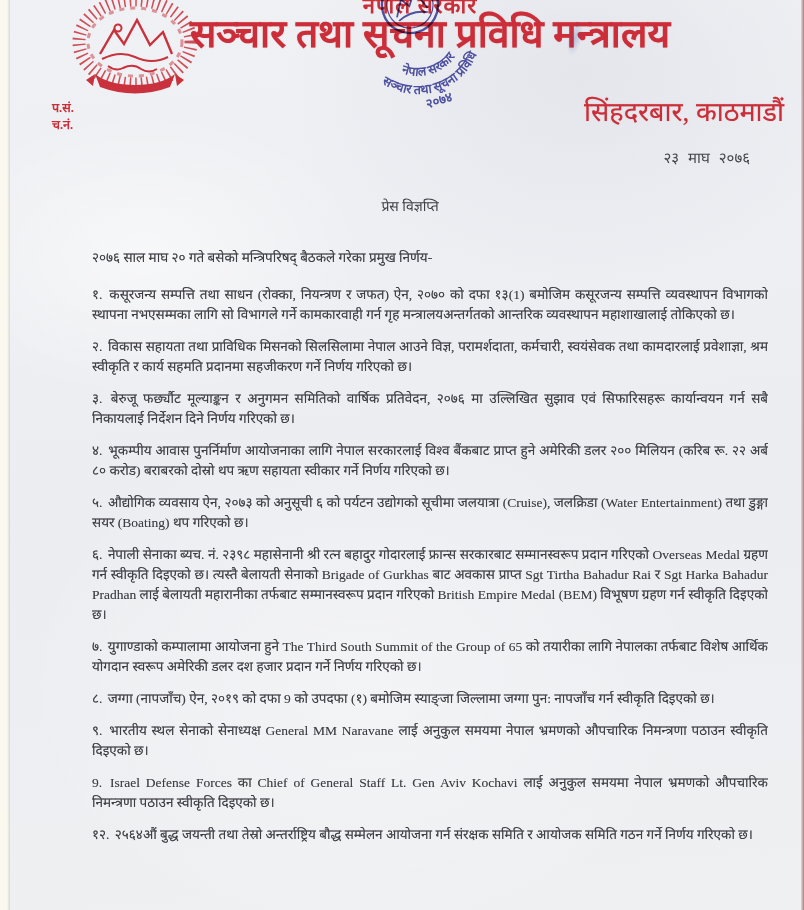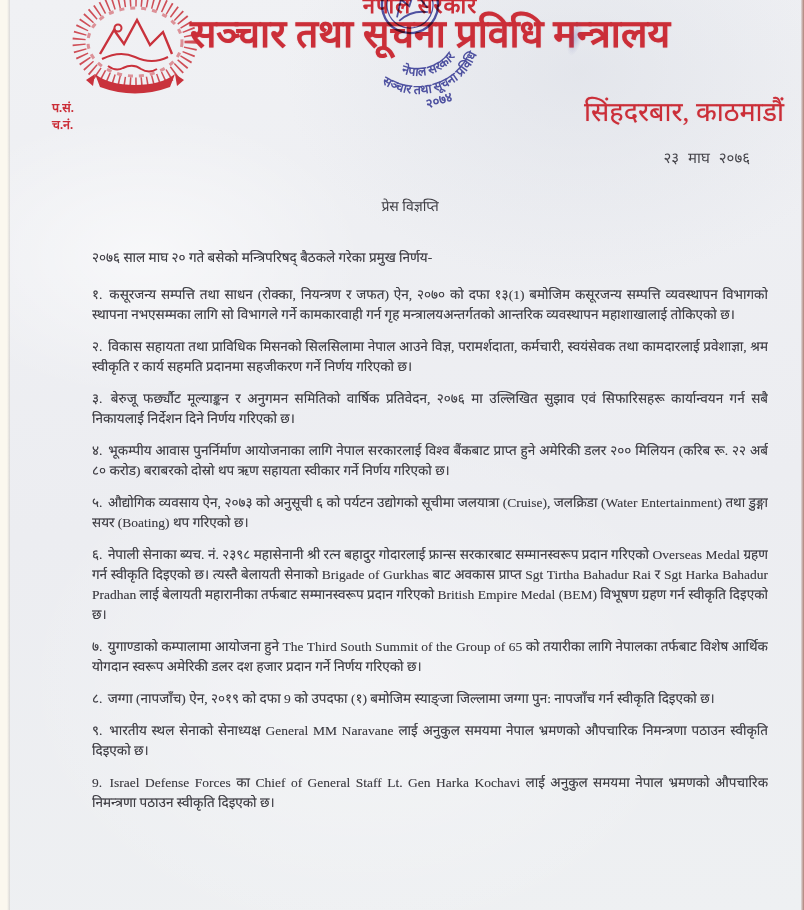--- a/index.html
+++ b/index.html
@@ -115,17 +115,18 @@
     <div id="decisions">
         <p class="decision"><span class="num">१.</span><span> कसूरजन्य सम्पत्ति तथा साधन (रोक्का, नियन्त्रण र जफत) ऐन, २०७० को दफा १३(1) बमोजिम कसूरजन्य सम्पत्ति व्यवस्थापन विभागको स्थापना नभएसम्मका लागि सो विभागले गर्ने कामकारवाही गर्न गृह मन्त्रालयअन्तर्गतको आन्तरिक व्यवस्थापन महाशाखालाई तोकिएको छ।</span></p>
         <p class="decision"><span class="num">२.</span><span> विकास सहायता तथा प्राविधिक मिसनको सिलसिलामा नेपाल आउने विज्ञ, परामर्शदाता, कर्मचारी, स्वयंसेवक तथा कामदारलाई प्रवेशाज्ञा, श्रम स्वीकृति र कार्य सहमति प्रदानमा सहजीकरण गर्ने निर्णय गरिएको छ।</span></p>
         <p class="decision"><span class="num">३.</span><span> बेरुजू फर्छ्यौट मूल्याङ्कन र अनुगमन समितिको वार्षिक प्रतिवेदन, २०७६ मा उल्लिखित सुझाव एवं सिफारिसहरू कार्यान्वयन गर्न सबै निकायलाई निर्देशन दिने निर्णय गरिएको छ।</span></p>
         <p class="decision"><span class="num">४.</span><span> भूकम्पीय आवास पुनर्निर्माण आयोजनाका लागि नेपाल सरकारलाई विश्व बैंकबाट प्राप्त हुने अमेरिकी डलर २०० मिलियन (करिब रू. २२ अर्ब ८० करोड) बराबरको दोस्रो थप ऋण सहायता स्वीकार गर्ने निर्णय गरिएको छ।</span></p>
         <p class="decision"><span class="num">५.</span><span> औद्योगिक व्यवसाय ऐन, २०७३ को अनुसूची ६ को पर्यटन उद्योगको सूचीमा जलयात्रा (Cruise), जलक्रिडा (Water Entertainment) तथा डुङ्गा सयर (Boating) थप गरिएको छ।</span></p>
         <p class="decision"><span class="num">६.</span><span> नेपाली सेनाका ब्यच. नं. २३९८ महासेनानी श्री रत्न बहादुर गोदारलाई फ्रान्स सरकारबाट सम्मानस्वरूप प्रदान गरिएको Overseas Medal ग्रहण गर्न स्वीकृति दिइएको छ। त्यस्तै बेलायती सेनाको Brigade of Gurkhas बाट अवकास प्राप्त Sgt Tirtha Bahadur Rai र Sgt Harka Bahadur Pradhan लाई बेलायती महारानीका तर्फबाट सम्मानस्वरूप प्रदान गरिएको British Empire Medal (BEM) विभूषण ग्रहण गर्न स्वीकृति दिइएको छ।</span></p>
         <p class="decision"><span class="num">७.</span><span> युगाण्डाको कम्पालामा आयोजना हुने The Third South Summit of the Group of 65 को तयारीका लागि नेपालका तर्फबाट विशेष आर्थिक योगदान स्वरूप अमेरिकी डलर दश हजार प्रदान गर्ने निर्णय गरिएको छ।</span></p>
         <p class="decision"><span class="num">८.</span><span> जग्गा (नापजाँच) ऐन, २०१९ को दफा 9 को उपदफा (१) बमोजिम स्याङ्जा जिल्लामा जग्गा पुन: नापजाँच गर्न स्वीकृति दिइएको छ।</span></p>
         <p class="decision"><span class="num">९.</span><span> भारतीय स्थल सेनाको सेनाध्यक्ष General MM Naravane लाई अनुकुल समयमा नेपाल भ्रमणको औपचारिक निमन्त्रणा पठाउन स्वीकृति दिइएको छ।</span></p>
-        <p class="decision"><span class="num">9.</span><span> Israel Defense Forces का Chief of General Staff Lt. Gen Harka Kochavi लाई अनुकुल समयमा नेपाल भ्रमणको औपचारिक निमन्त्रणा पठाउन स्वीकृति दिइएको छ।</span></p>
+        <p class="decision"><span class="num">9.</span><span> Israel Defense Forces का Chief of General Staff Lt. Gen Aviv Kochavi लाई अनुकुल समयमा नेपाल भ्रमणको औपचारिक निमन्त्रणा पठाउन स्वीकृति दिइएको छ।</span></p>
+        <p class="decision"><span class="num">१२.</span><span> २५६४औं बुद्ध जयन्ती तथा तेस्रो अन्तर्राष्ट्रिय बौद्ध सम्मेलन आयोजना गर्न संरक्षक समिति र आयोजक समिति गठन गर्ने निर्णय गरिएको छ।</span></p>
         <p class="decision"></p>
       </div>
   </main>
 </div>
 
 </body></html>

